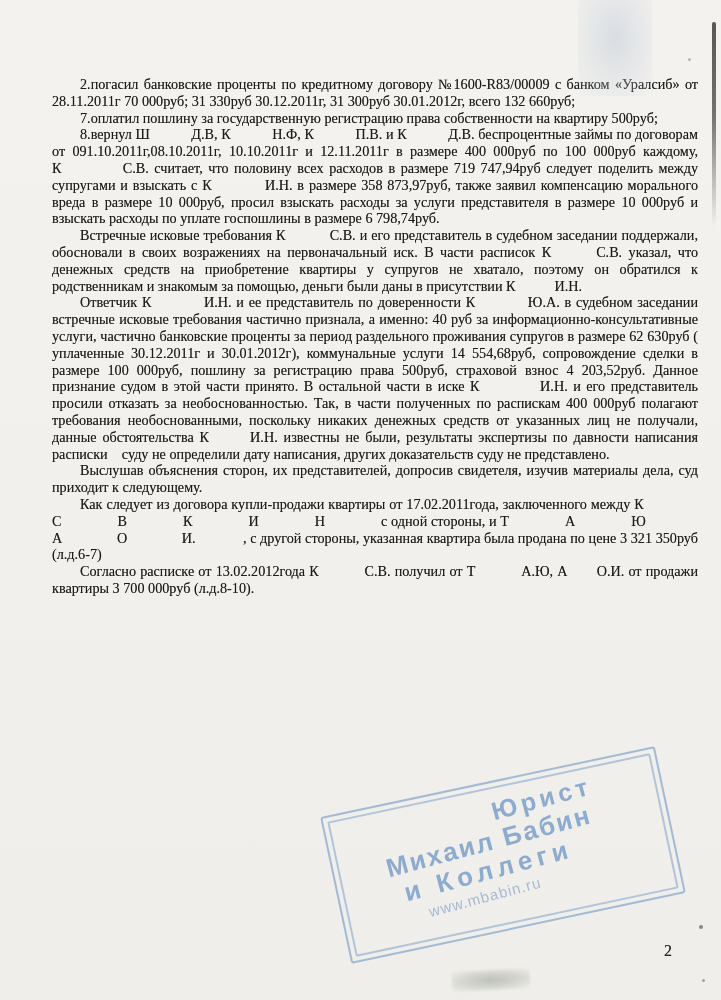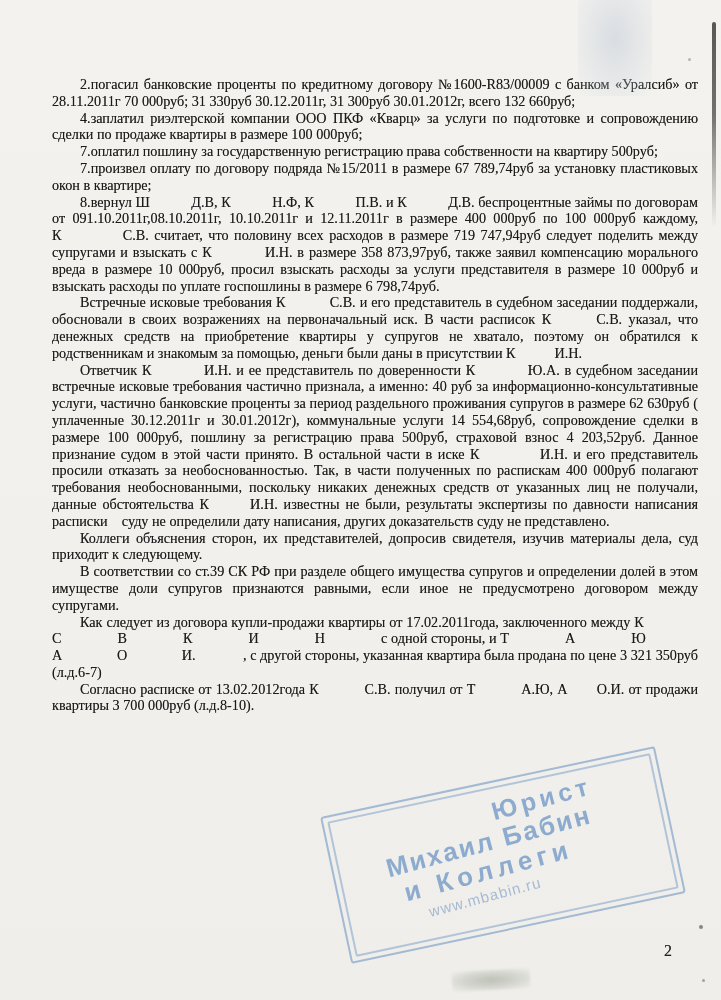--- a/index.html
+++ b/index.html
@@ -90,28 +90,25 @@
   }
   .speck-1 { left: 699px; top: 925px; width: 4px; height: 4px; background: rgba(90,90,95,0.7); border-radius: 50%; }
   .speck-2 { left: 702px; top: 979px; width: 3px; height: 3px; background: rgba(110,110,115,0.6); border-radius: 50%; }
   .speck-3 { left: 688px; top: 58px;  width: 3px; height: 3px; background: rgba(120,120,125,0.5); border-radius: 50%; }
 </style>
 </head>
 <body>
 
 <div class="doc">
     <p class="para">2.погасил банковские проценты по кредитному договору №1600-R83/00009 с банком «Уралсиб» от 28.11.2011г 70&nbsp;000руб; 31&nbsp;330руб 30.12.2011г, 31&nbsp;300руб 30.01.2012г, всего 132&nbsp;660руб;</p>
-    <p class="para">4.заплатил риэлтерской компании ООО ПКФ «Кварц» за услуги по подготовке и сопровождению сделки по продаже квартиры в размере 100&nbsp;000руб;</p>
     <p class="para">7.оплатил пошлину за государственную регистрацию права собственности на квартиру 500руб;</p>
-    <p class="para">7.произвел оплату по договору подряда №15/2011 в размере 67&nbsp;789,74руб за установку пластиковых окон в квартире;</p>
     <p class="para">8.вернул Ш&nbsp;&nbsp;&nbsp;&nbsp;&nbsp;&nbsp;&nbsp;&nbsp;&nbsp;&nbsp; Д.В, К&nbsp;&nbsp;&nbsp;&nbsp;&nbsp;&nbsp;&nbsp;&nbsp;&nbsp;&nbsp; Н.Ф, К&nbsp;&nbsp;&nbsp;&nbsp;&nbsp;&nbsp;&nbsp;&nbsp;&nbsp;&nbsp; П.В. и К&nbsp;&nbsp;&nbsp;&nbsp;&nbsp;&nbsp;&nbsp;&nbsp;&nbsp;&nbsp; Д.В. беспроцентные займы по договорам от 091.10.2011г,08.10.2011г, 10.10.2011г и 12.11.2011г в размере 400&nbsp;000руб по 100&nbsp;000руб каждому, К&nbsp;&nbsp;&nbsp;&nbsp;&nbsp;&nbsp;&nbsp;&nbsp;&nbsp;&nbsp; С.В. считает, что половину всех расходов в размере 719&nbsp;747,94руб следует поделить между супругами и взыскать с К&nbsp;&nbsp;&nbsp;&nbsp;&nbsp;&nbsp;&nbsp;&nbsp;&nbsp;&nbsp; И.Н. в размере 358&nbsp;873,97руб, также заявил компенсацию морального вреда в размере 10&nbsp;000руб, просил взыскать расходы за услуги представителя в размере 10&nbsp;000руб и взыскать расходы по уплате госпошлины в размере 6&nbsp;798,74руб.</p>
     <p class="para">Встречные исковые требования К&nbsp;&nbsp;&nbsp;&nbsp;&nbsp;&nbsp;&nbsp;&nbsp;&nbsp;&nbsp; С.В. и его представитель в судебном заседании поддержали, обосновали в своих возражениях на первоначальный иск. В части расписок К&nbsp;&nbsp;&nbsp;&nbsp;&nbsp;&nbsp; С.В. указал, что денежных средств на приобретение квартиры у супругов не хватало, поэтому он обратился к родственникам и знакомым за помощью, деньги были даны в присутствии К&nbsp;&nbsp;&nbsp;&nbsp;&nbsp;&nbsp;&nbsp;&nbsp;&nbsp;&nbsp; И.Н.</p>
     <p class="para">Ответчик К&nbsp;&nbsp;&nbsp;&nbsp;&nbsp;&nbsp;&nbsp;&nbsp;&nbsp;&nbsp; И.Н. и ее представитель по доверенности К&nbsp;&nbsp;&nbsp;&nbsp;&nbsp;&nbsp;&nbsp;&nbsp;&nbsp;&nbsp; Ю.А. в судебном заседании встречные исковые требования частично признала, а именно: 40 руб за информационно-консультативные услуги, частично банковские проценты за период раздельного проживания супругов в размере 62&nbsp;630руб ( уплаченные 30.12.2011г и 30.01.2012г), коммунальные услуги 14&nbsp;554,68руб, сопровождение сделки в размере 100&nbsp;000руб, пошлину за регистрацию права 500руб, страховой взнос 4&nbsp;203,52руб. Данное признание судом в этой части принято. В остальной части в иске К&nbsp;&nbsp;&nbsp;&nbsp;&nbsp;&nbsp;&nbsp;&nbsp;&nbsp;&nbsp; И.Н. и его представитель просили отказать за необоснованностью. Так, в части полученных по распискам 400&nbsp;000руб полагают требования необоснованными, поскольку никаких денежных средств от указанных лиц не получали, данные обстоятельства К&nbsp;&nbsp;&nbsp;&nbsp;&nbsp;&nbsp; И.Н. известны не были, результаты экспертизы по давности написания расписки&nbsp;&nbsp;&nbsp; суду не определили дату написания, других доказательств суду не представлено.</p>
-    <p class="para">Коллеги объяснения сторон, их представителей, допросив свидетеля, изучив материалы дела, суд приходит к следующему.</p>
-    <p class="para">В соответствии со ст.39 СК РФ при разделе общего имущества супругов и определении долей в этом имуществе доли супругов признаются равными, если иное не предусмотрено договором между супругами.</p>
+    <p class="para">Выслушав объяснения сторон, их представителей, допросив свидетеля, изучив материалы дела, суд приходит к следующему.</p>
     <p class="para">Как следует из договора купли-продажи квартиры от 17.02.2011года, заключенного между К&nbsp;&nbsp;&nbsp;&nbsp;&nbsp;&nbsp;&nbsp;&nbsp;&nbsp;&nbsp;&nbsp;&nbsp;&nbsp;&nbsp; С&nbsp;&nbsp;&nbsp;&nbsp;&nbsp;&nbsp;&nbsp;&nbsp;&nbsp;&nbsp;&nbsp;&nbsp;&nbsp;&nbsp; В&nbsp;&nbsp;&nbsp;&nbsp;&nbsp;&nbsp;&nbsp;&nbsp;&nbsp;&nbsp;&nbsp;&nbsp;&nbsp;&nbsp; К&nbsp;&nbsp;&nbsp;&nbsp;&nbsp;&nbsp;&nbsp;&nbsp;&nbsp;&nbsp;&nbsp;&nbsp;&nbsp;&nbsp; И&nbsp;&nbsp;&nbsp;&nbsp;&nbsp;&nbsp;&nbsp;&nbsp;&nbsp;&nbsp;&nbsp;&nbsp;&nbsp;&nbsp; Н&nbsp;&nbsp;&nbsp;&nbsp;&nbsp;&nbsp;&nbsp;&nbsp;&nbsp;&nbsp;&nbsp;&nbsp;&nbsp;&nbsp; с одной стороны, и Т&nbsp;&nbsp;&nbsp;&nbsp;&nbsp;&nbsp;&nbsp;&nbsp;&nbsp;&nbsp;&nbsp;&nbsp;&nbsp;&nbsp; А&nbsp;&nbsp;&nbsp;&nbsp;&nbsp;&nbsp;&nbsp;&nbsp;&nbsp;&nbsp;&nbsp;&nbsp;&nbsp;&nbsp; Ю&nbsp;&nbsp;&nbsp;&nbsp;&nbsp;&nbsp;&nbsp;&nbsp;&nbsp;&nbsp;&nbsp;&nbsp;&nbsp;&nbsp; А&nbsp;&nbsp;&nbsp;&nbsp;&nbsp;&nbsp;&nbsp;&nbsp;&nbsp;&nbsp;&nbsp;&nbsp;&nbsp;&nbsp; О&nbsp;&nbsp;&nbsp;&nbsp;&nbsp;&nbsp;&nbsp;&nbsp;&nbsp;&nbsp;&nbsp;&nbsp;&nbsp;&nbsp; И.&nbsp;&nbsp;&nbsp;&nbsp;&nbsp;&nbsp;&nbsp;&nbsp;&nbsp;&nbsp;&nbsp;&nbsp; , с другой стороны, указанная квартира была продана по цене 3&nbsp;321&nbsp;350руб (л.д.6-7)</p>
     <p class="para">Согласно расписке от 13.02.2012года К&nbsp;&nbsp;&nbsp;&nbsp;&nbsp;&nbsp;&nbsp;&nbsp;&nbsp;&nbsp; С.В. получил от Т&nbsp;&nbsp;&nbsp;&nbsp;&nbsp;&nbsp;&nbsp;&nbsp;&nbsp;&nbsp; А.Ю, А&nbsp;&nbsp;&nbsp;&nbsp;&nbsp;&nbsp; О.И. от продажи квартиры 3&nbsp;700&nbsp;000руб (л.д.8-10).</p>
   </div>
 
 <div class="stamp">
   <div class="stamp-inner"></div>
   <div class="stamp-text">
     <div class="stamp-line1">Юрист</div>
     <div class="stamp-line2">Михаил Бабин</div>
     <div class="stamp-line3">и Коллеги</div>

